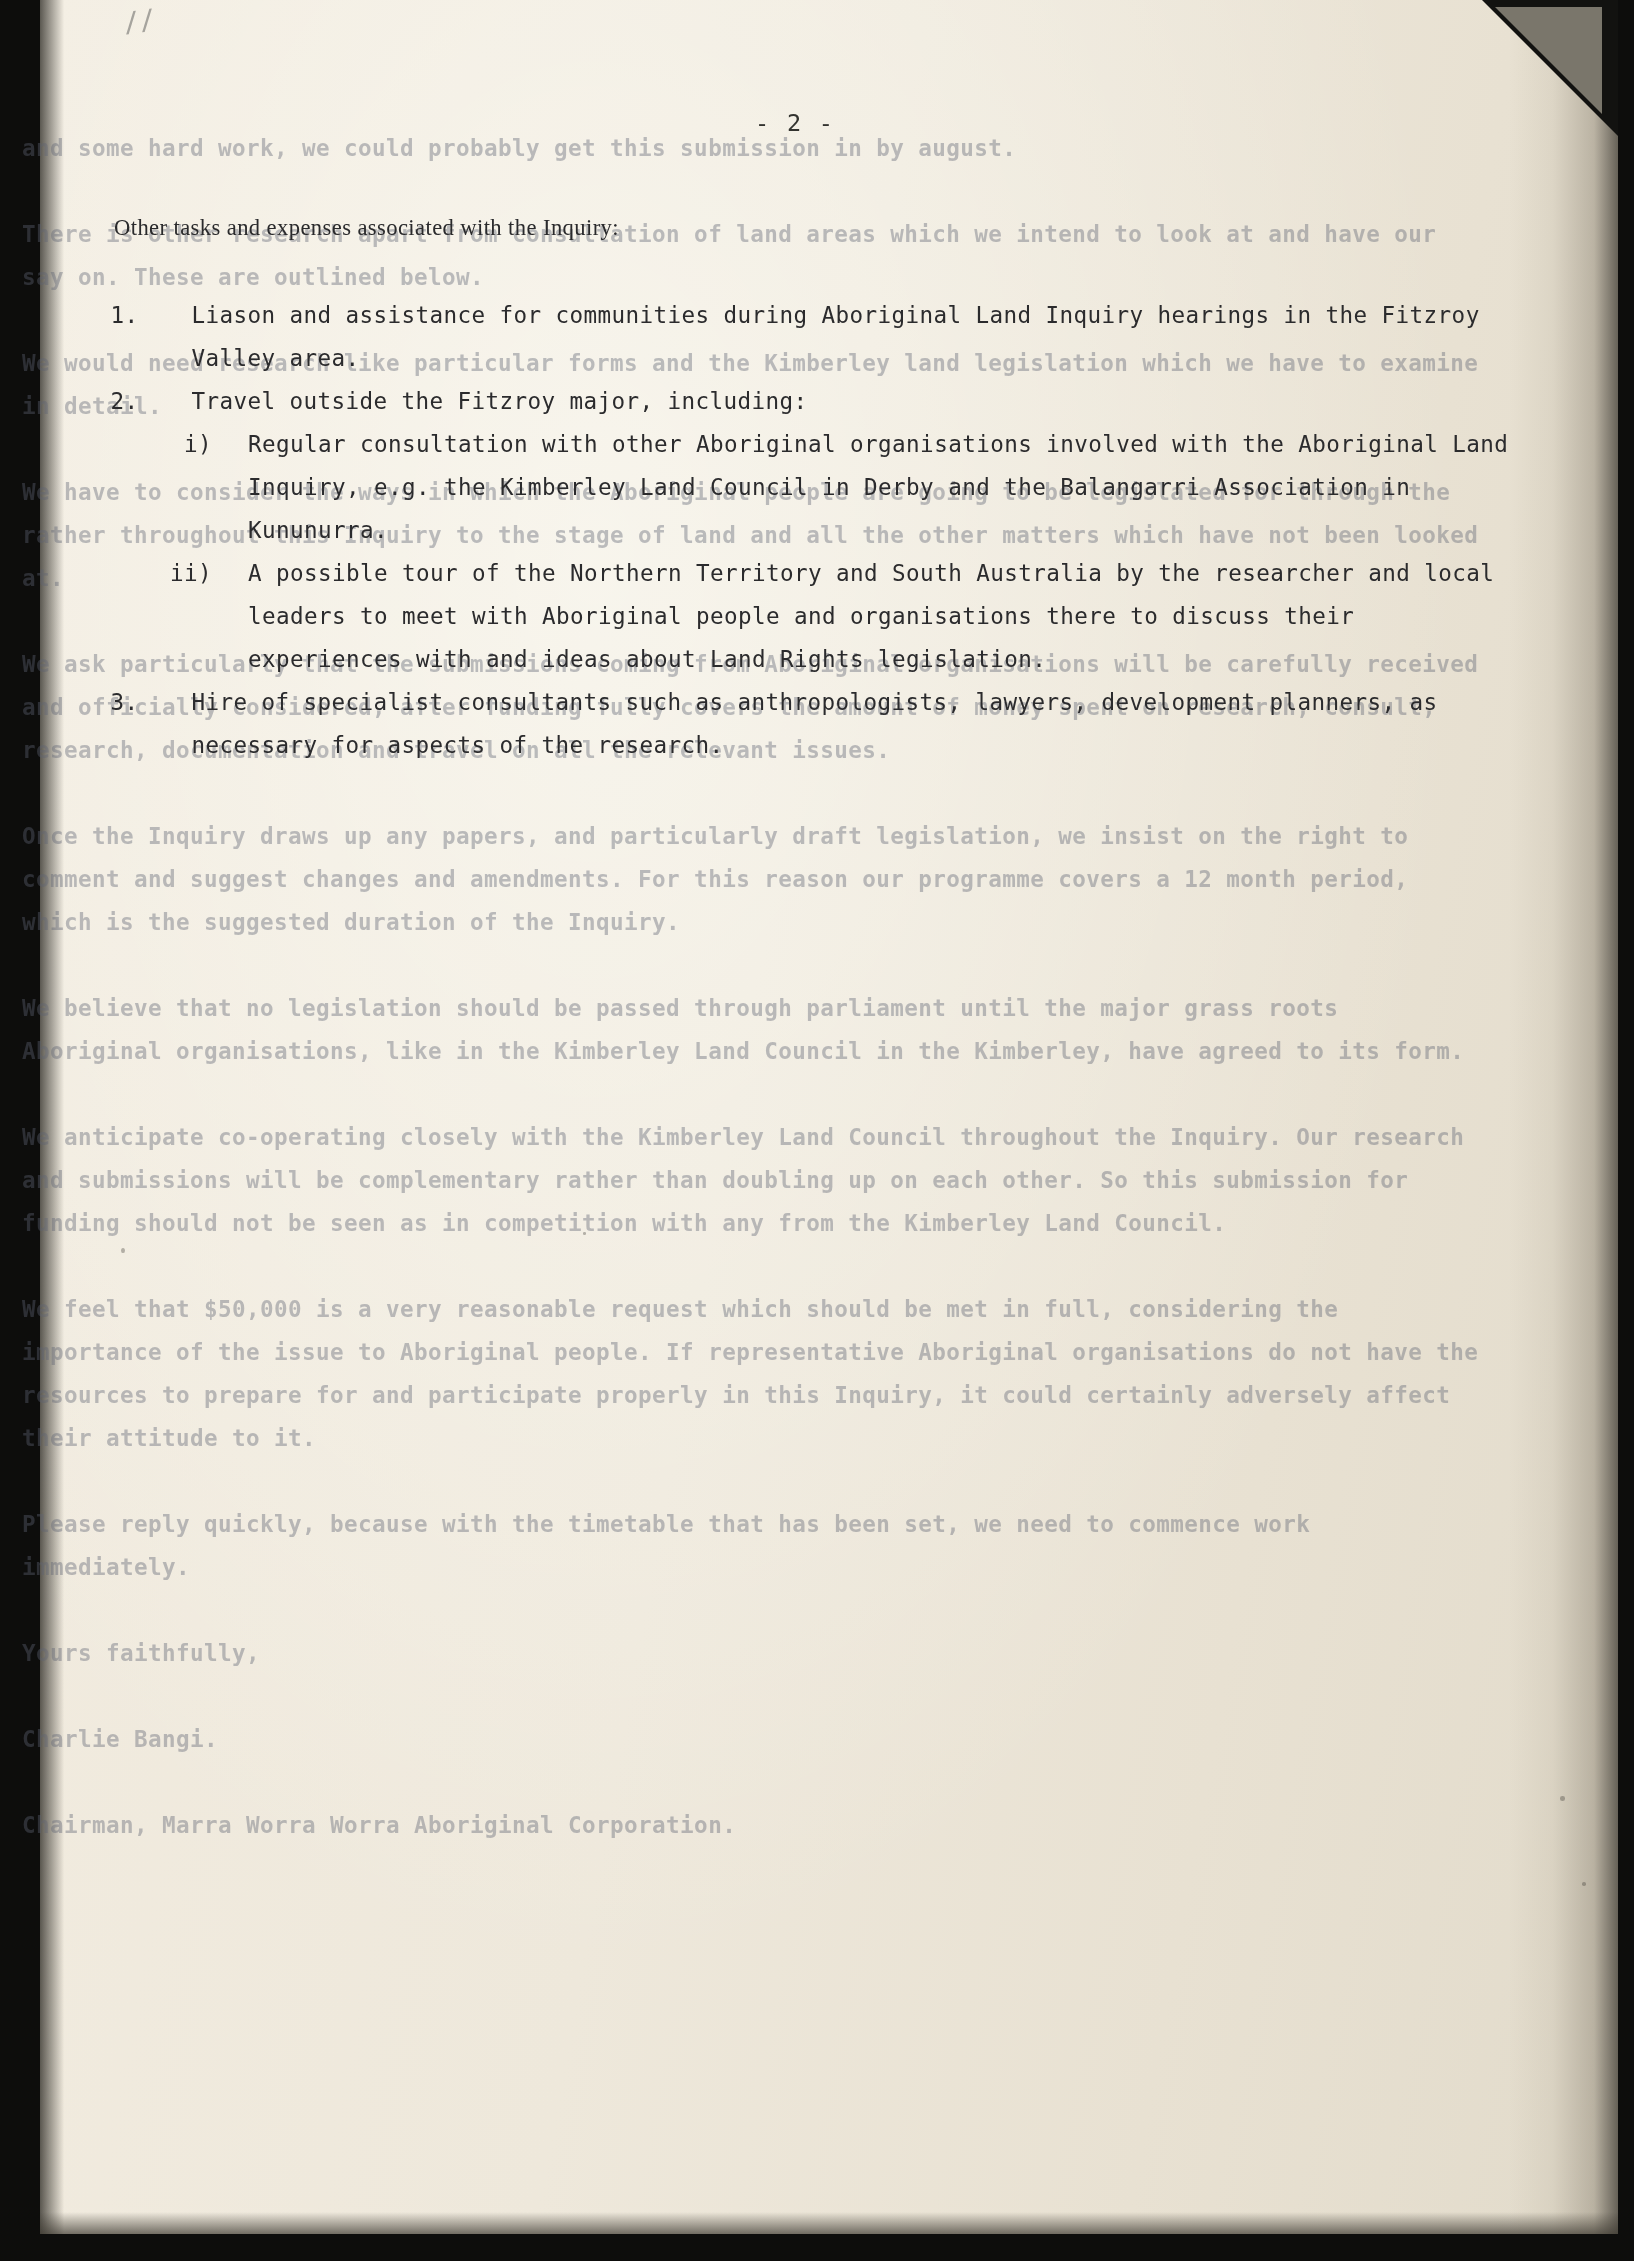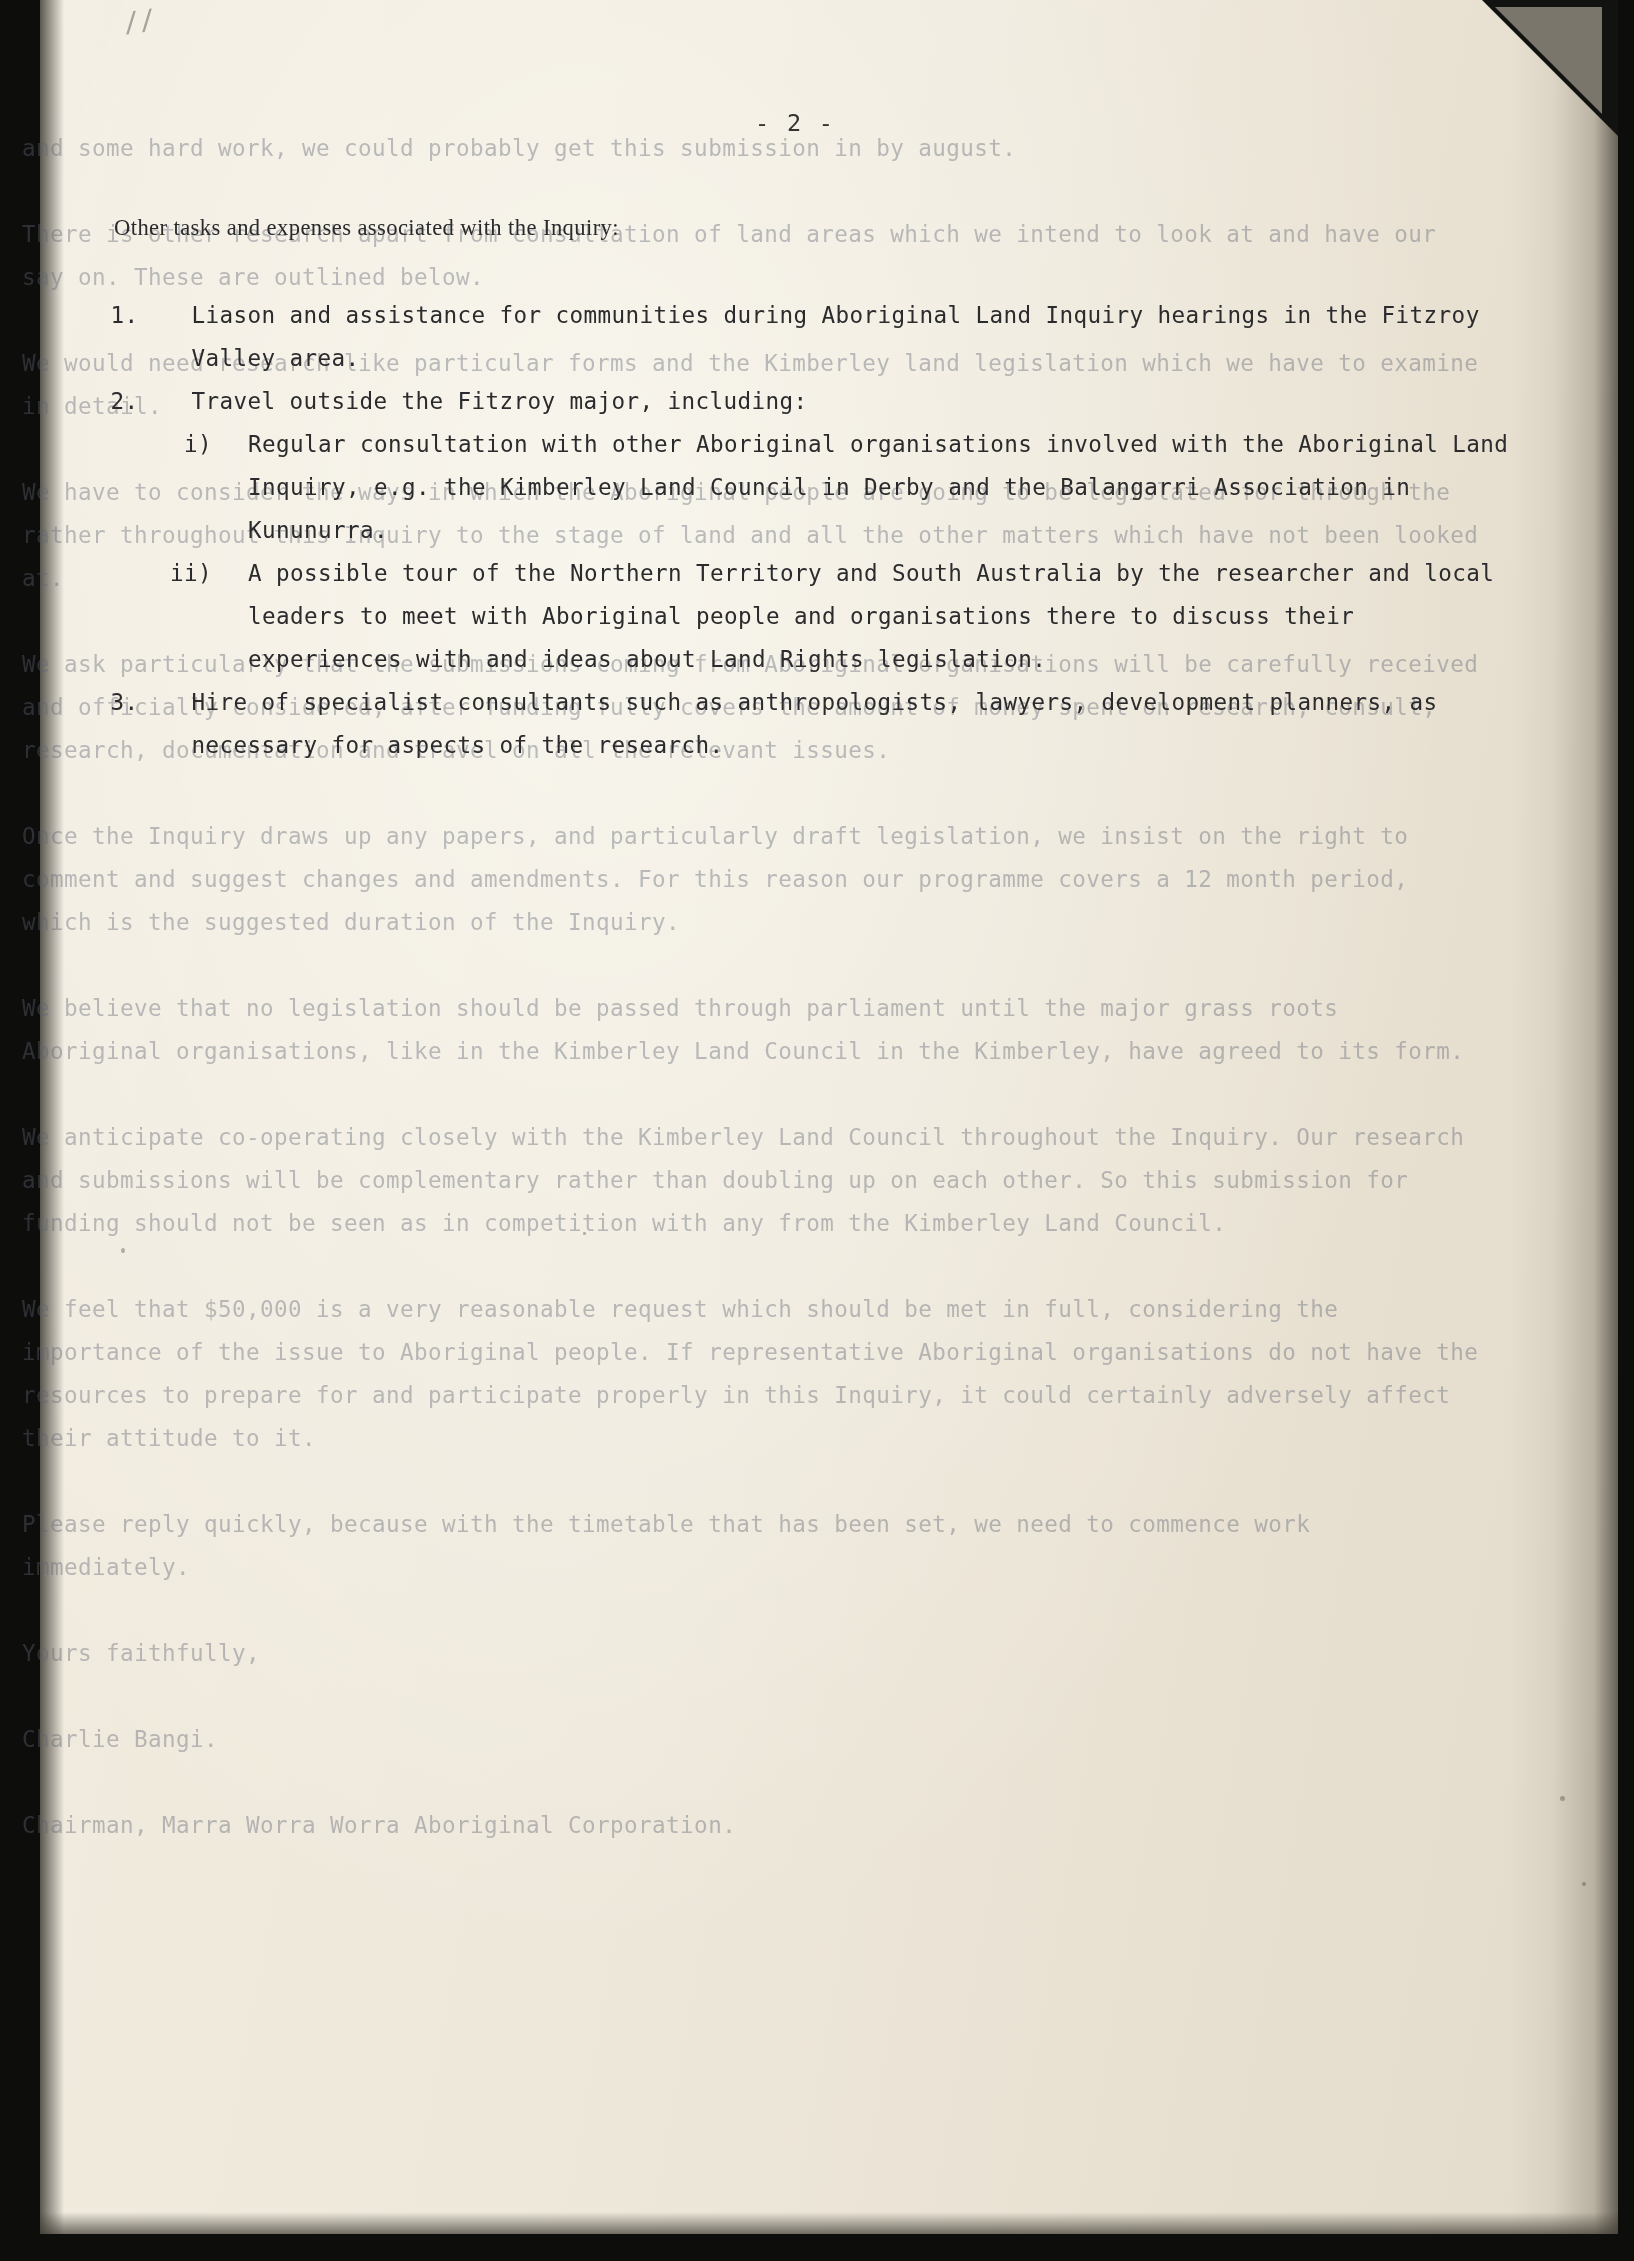--- a/index.html
+++ b/index.html
@@ -157,20 +157,21 @@
     z-index: 3;
     pointer-events: none;
   }
   #bleed-block p {
     margin: 0 0 43px 0;
     color: rgba(96,100,115,0.40);
     font-size: 22.6px;
     line-height: 43px;
     letter-spacing: 0.4px;
     white-space: pre-wrap;
+    font-weight: bold;
   }
   
   #pencil-mark {
     position: absolute;
     left: 83px;
     top: 5.4px;
     font-size: 27px;
     color: rgba(70,70,70,0.45);
     transform: rotate(-8deg);
     z-index: 6;

